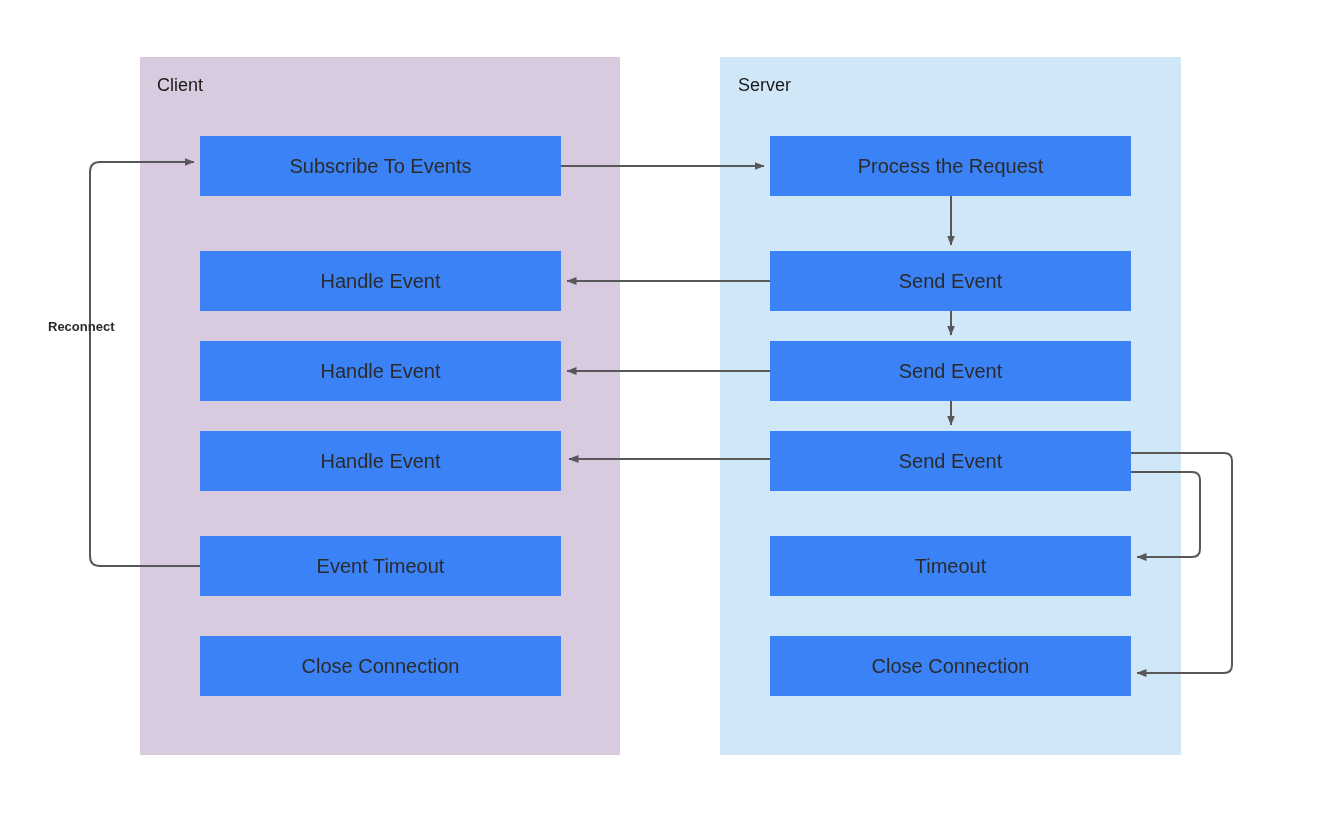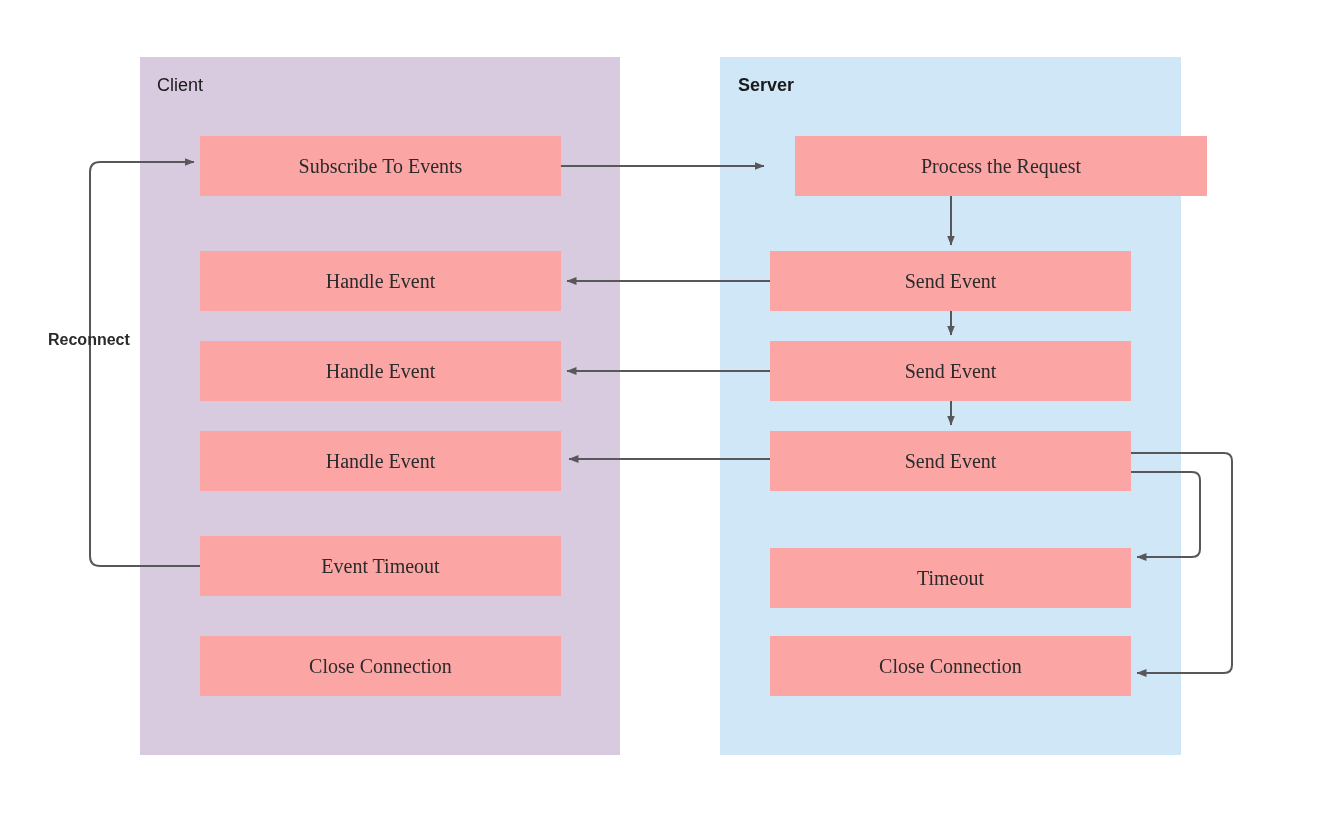--- a/index.html
+++ b/index.html
@@ -23,59 +23,57 @@
   }
   .lane-label {
     position: absolute;
     font-size: 18px;
     color: #1a1a1a;
     line-height: 1;
     white-space: nowrap;
   }
   .node {
     position: absolute;
-    background: #fca5a5;
+    background: #3b82f6;
     box-sizing: border-box;
     display: flex;
     align-items: center;
     justify-content: center;
     font-size: 20px;
     color: #2b2b2b;
     line-height: 1;
     white-space: nowrap;
-    font-family: Liberation Serif, serif;
   }
   .edge-label {
     position: absolute;
-    font-size: 16px;
+    font-size: 13px;
     font-weight: bold;
     color: #2b2b2b;
     line-height: 1;
     white-space: nowrap;
-    margin-top: 12px;
   }
   svg.edges {
     position: absolute;
     left: 0;
     top: 0;
     width: 1325px;
     height: 815px;
     pointer-events: none;
   }
 </style>
 </head>
 <body>
 
 <div id="canvas">
 
   <div class="lane" id="lane-client" style="left: 140px; top: 57px; width: 480px; height: 698px; background: rgb(217, 203, 223);"></div>
   <div class="lane" id="lane-server" style="left: 720px; top: 57px; width: 461px; height: 698px; background: rgb(208, 231, 248);"></div>
 
   <div class="lane-label" id="lane-label-client" style="left: 157px; top: 76px;">Client</div>
-  <div class="lane-label" id="lane-label-server" style="left: 738px; top: 76px; font-weight: bold;">Server</div>
+  <div class="lane-label" id="lane-label-server" style="left: 738px; top: 76px;">Server</div>
 
   <svg class="edges" viewBox="0 0 1325 815" xmlns="http://www.w3.org/2000/svg">
     <defs>
       <marker id="arrowhead" markerWidth="10" markerHeight="8" refX="9.5" refY="4" orient="auto" markerUnits="userSpaceOnUse">
         <path d="M0,0 L10,4 L0,8 z" fill="#58585a"></path>
       </marker>
     </defs>
 
     <path d="M561,166 L764,166" fill="none" stroke="#58585a" stroke-width="2" marker-end="url(#arrowhead)"></path>
 
@@ -112,33 +110,33 @@
       </div>
       <div class="node" style="left: 200px; top: 431px; width: 361px; height: 60px;">
         <span>Handle Event</span>
       </div>
       <div class="node" style="left: 200px; top: 536px; width: 361px; height: 60px;">
         <span>Event Timeout</span>
       </div>
       <div class="node" style="left: 200px; top: 636px; width: 361px; height: 60px;">
         <span>Close Connection</span>
       </div>
-      <div class="node" style="left: 770px; top: 136px; width: 412px; height: 60px; margin-left: 25px;">
+      <div class="node" style="left: 770px; top: 136px; width: 361px; height: 60px;">
         <span>Process the Request</span>
       </div>
       <div class="node" style="left: 770px; top: 251px; width: 361px; height: 60px;">
         <span>Send Event</span>
       </div>
       <div class="node" style="left: 770px; top: 341px; width: 361px; height: 60px;">
         <span>Send Event</span>
       </div>
       <div class="node" style="left: 770px; top: 431px; width: 361px; height: 60px;">
         <span>Send Event</span>
       </div>
-      <div class="node" style="left: 770px; top: 536px; width: 361px; height: 60px; margin-top: 12px;">
+      <div class="node" style="left: 770px; top: 536px; width: 361px; height: 60px;">
         <span>Timeout</span>
       </div>
       <div class="node" style="left: 770px; top: 636px; width: 361px; height: 60px;">
         <span>Close Connection</span>
       </div>
     </div>
 
 </div>
 
 </body></html>

